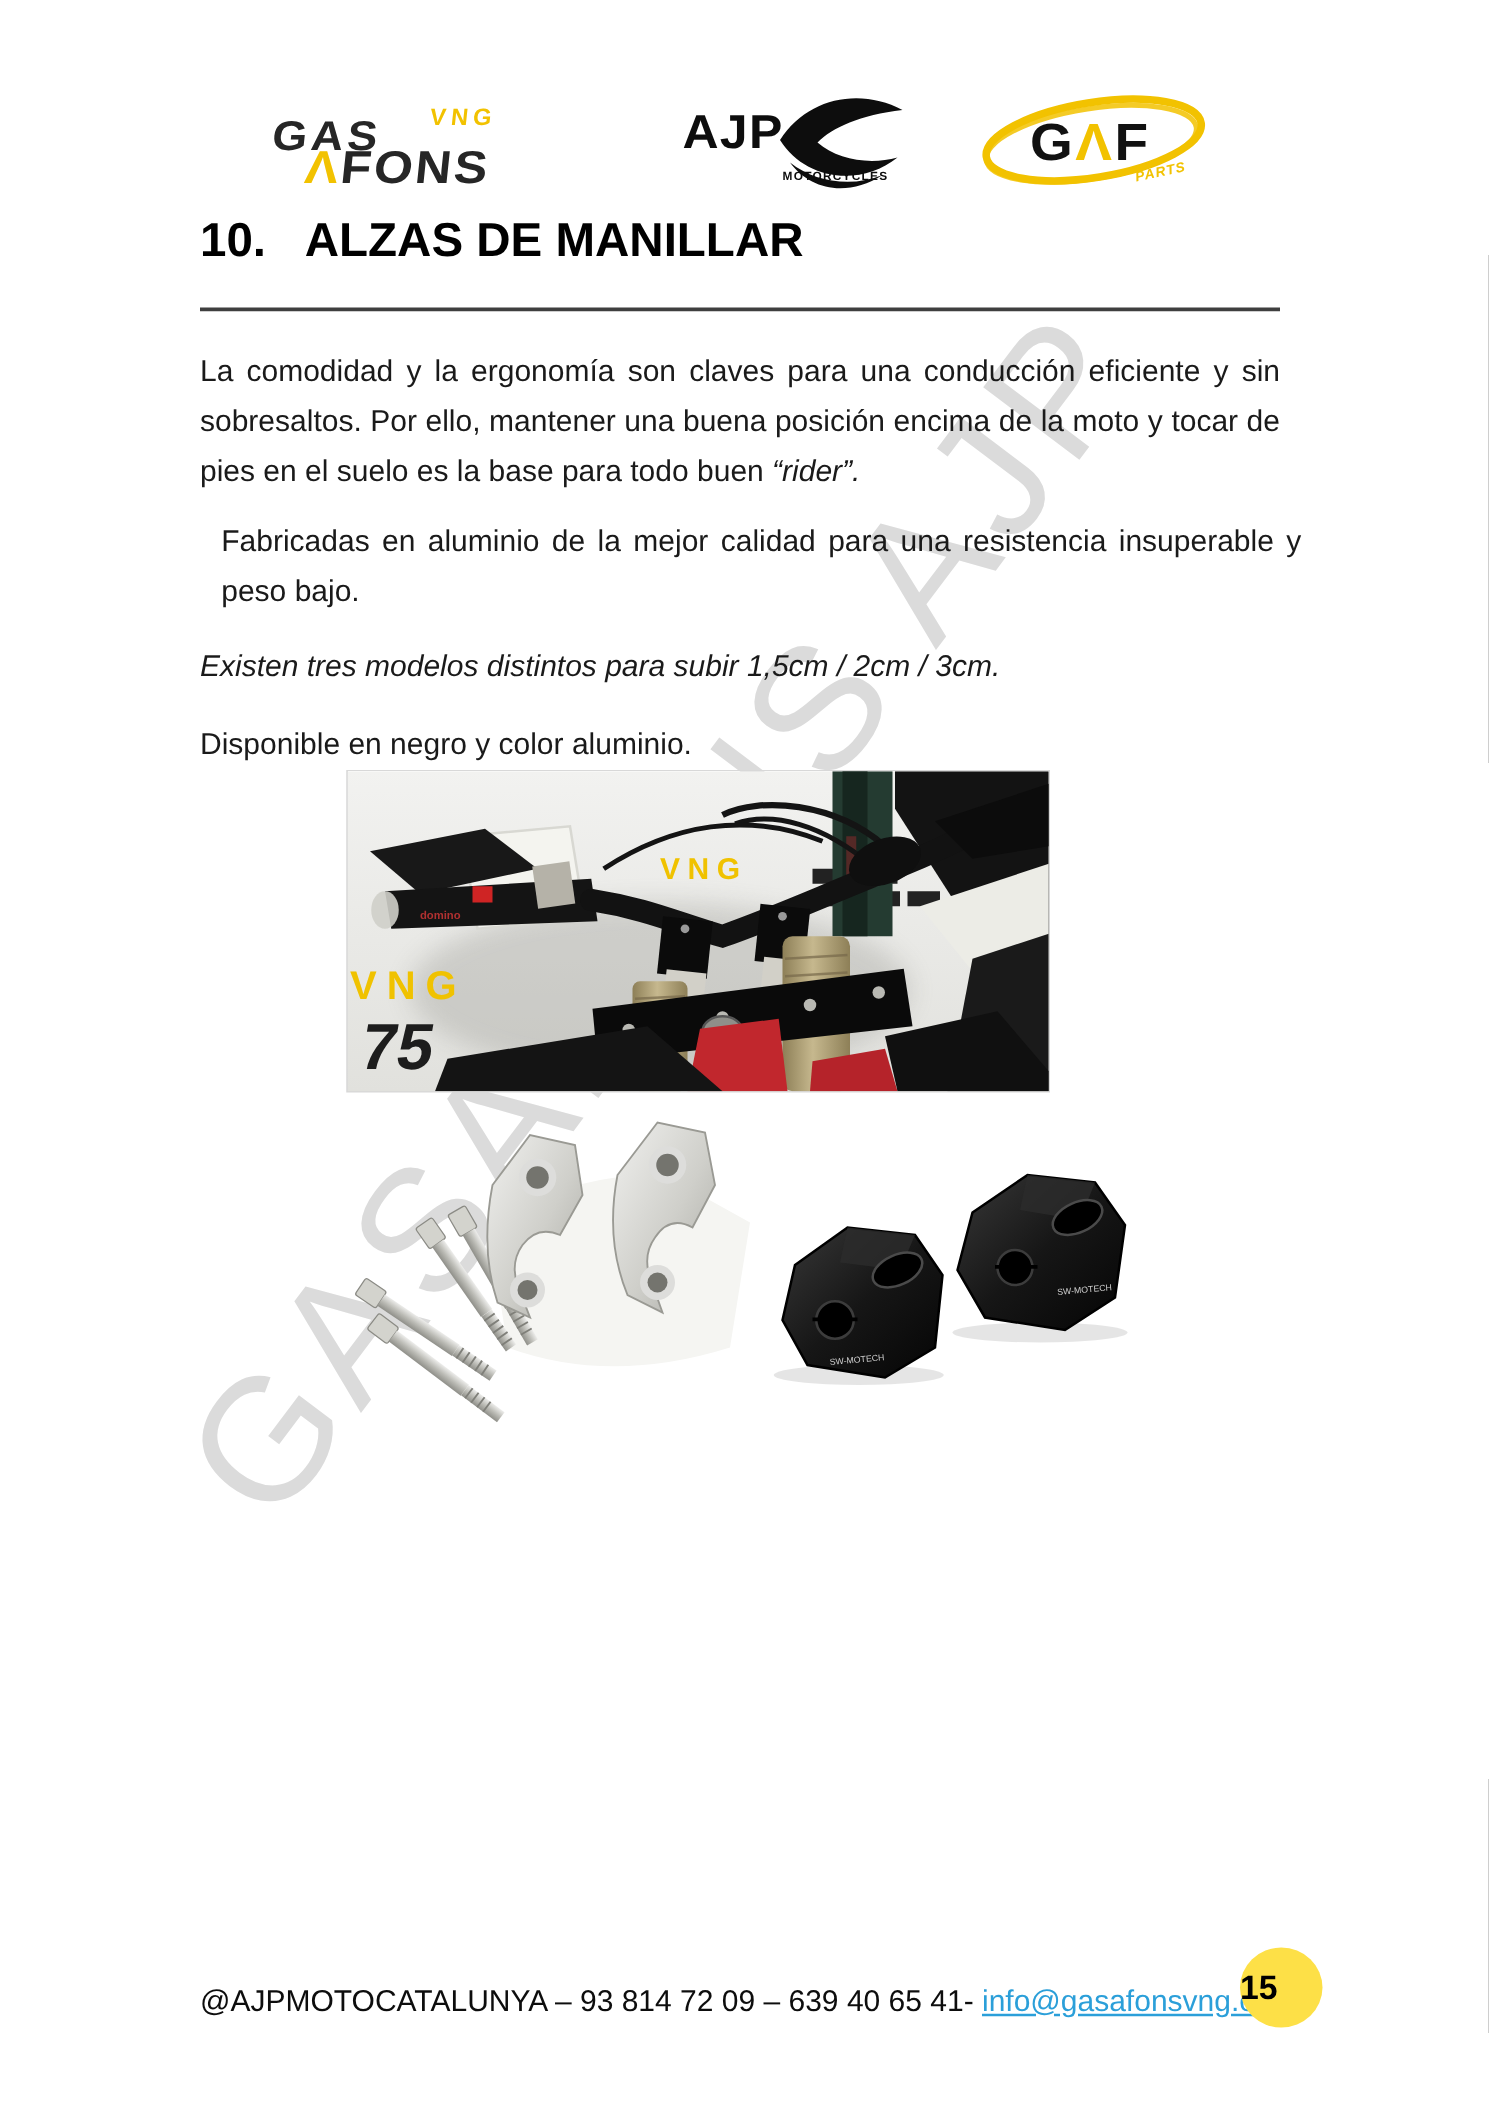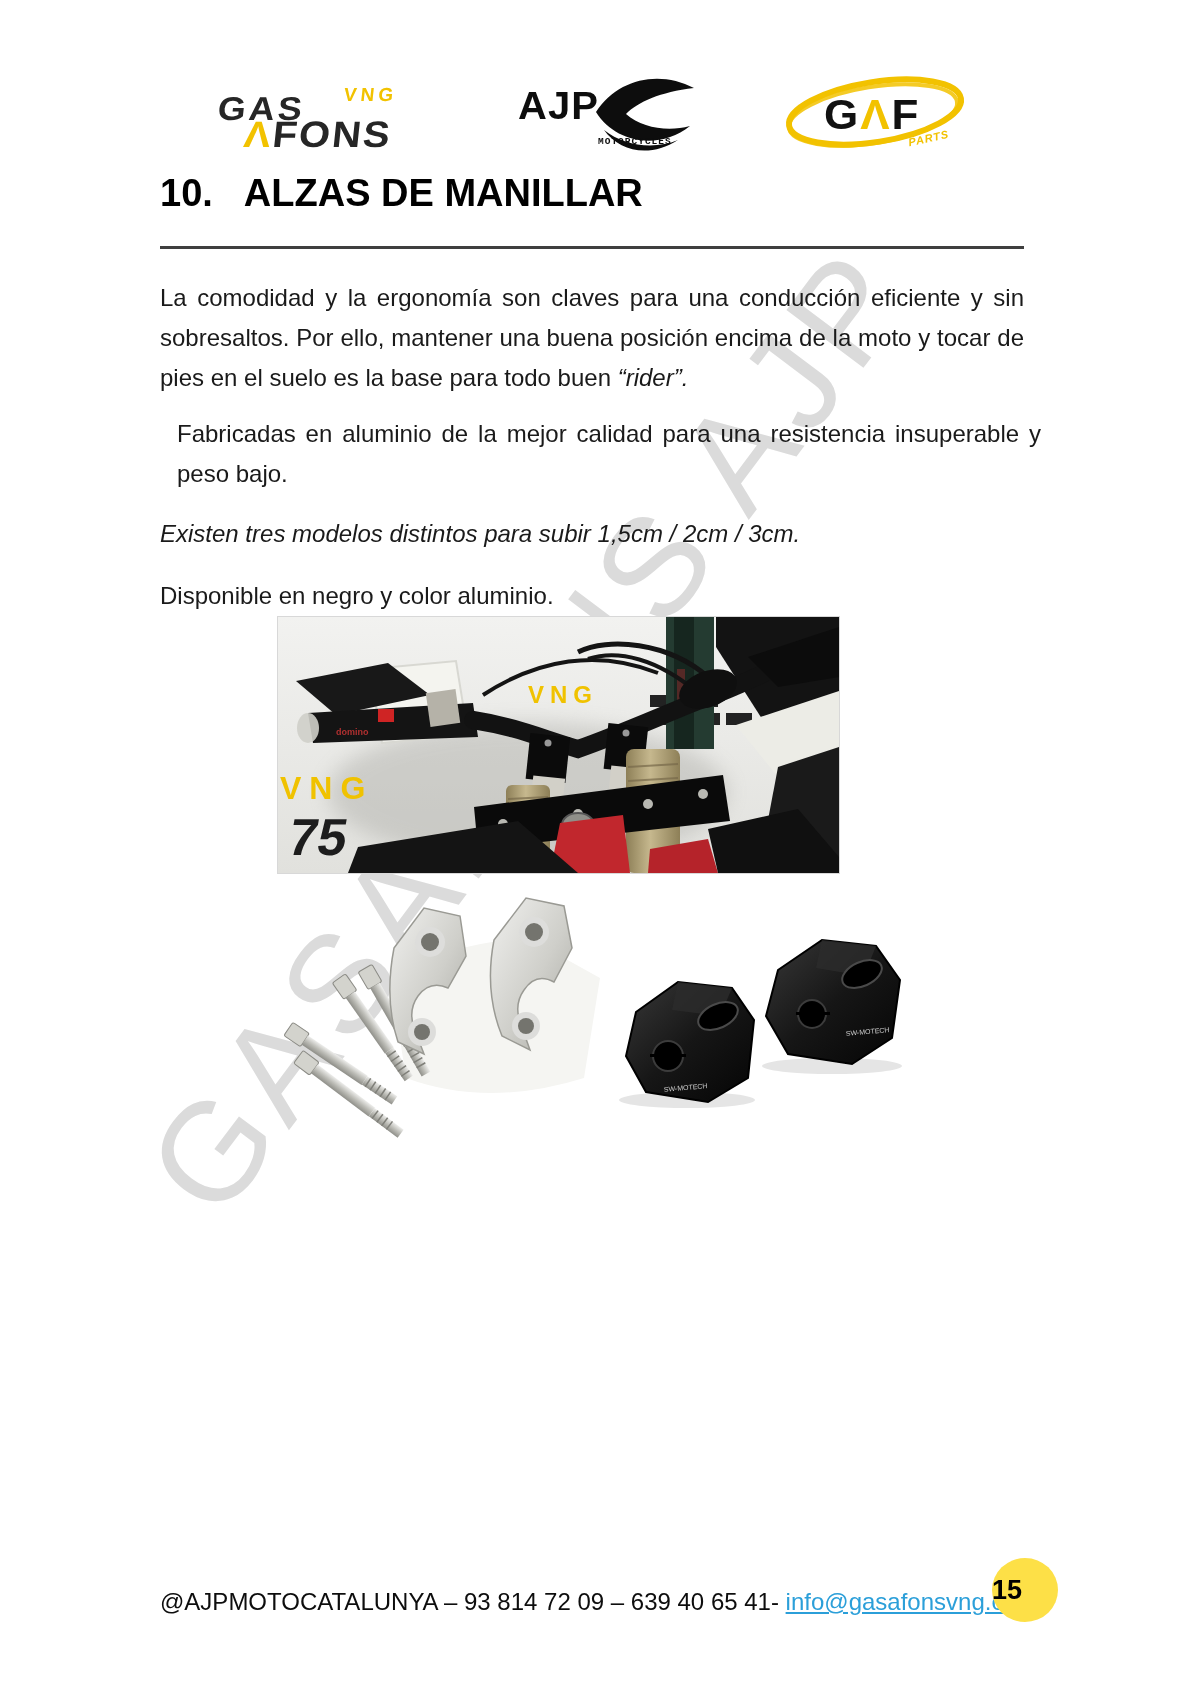--- a/index.html
+++ b/index.html
@@ -14,24 +14,24 @@
     font-size:140px;font-weight:400;letter-spacing:8px;color:#DBDBDB;
     transform:rotate(-53deg);transform-origin:0 50%;white-space:nowrap;
     z-index:1;user-select:none;
   }
   
   .logo-gasafons{position:absolute;left:218px;top:82px;width:200px;height:80px;z-index:3;}
   .ga-vng{position:absolute;left:126px;top:2px;font-weight:700;font-size:19px;letter-spacing:4px;color:#F2C200;transform:skewX(-6deg);}
   .ga-gas{position:absolute;left:0;top:6px;font-weight:700;font-size:36px;letter-spacing:3px;color:#262626;transform:skewX(-6deg) scaleY(.92);}
   .ga-bottom{position:absolute;left:26px;top:30px;font-weight:700;font-size:40px;letter-spacing:2px;color:#262626;transform:skewX(-6deg) scaleY(.92);}
   .ga-bottom .ga-a{color:#F2C200;}
-  .logo-ajp{position:absolute;left:500px;top:80px;width:180px;height:75px;z-index:3;}
+  .logo-ajp{position:absolute;left:528px;top:80px;width:180px;height:75px;z-index:3;}
   .ajp-name{position:absolute;left:18px;top:4px;font-weight:700;font-size:40px;letter-spacing:1px;color:#0d0d0d;transform:scaleY(.95);}
   .ajp-swoosh{position:absolute;left:88px;top:-12px;}
-  .ajp-tagline{position:absolute;left:98px;top:56px;font-weight:700;font-size:9.5px;letter-spacing:1px;color:#0d0d0d;font-family:Liberation Mono, monospace;}
+  .ajp-tagline{position:absolute;left:98px;top:56px;font-weight:700;font-size:9.5px;letter-spacing:1px;color:#0d0d0d;}
   .logo-gaf{position:absolute;left:780px;top:72px;width:190px;height:85px;z-index:3;}
   .gaf-swoosh{position:absolute;left:0;top:0;}
   .gaf-text{position:absolute;left:44px;top:18px;font-weight:700;font-size:44px;letter-spacing:2px;color:#111;transform:scaleY(.95);}
   .gaf-text .gaf-a{color:#F2C200;}
   .gaf-tagline{position:absolute;left:128px;top:60px;font-weight:700;font-style:italic;font-size:11px;letter-spacing:1px;color:#F2C200;transform:rotate(-12deg);}
   
   .heading{position:absolute;left:160px;top:172px;width:870px;font-weight:700;font-size:38px;color:#000;z-index:3;}
   .heading .h-num{margin-right:31px;}
   .rule{position:absolute;left:160px;top:246px;width:864px;height:3px;background:#3f3f3f;z-index:3;}
   

